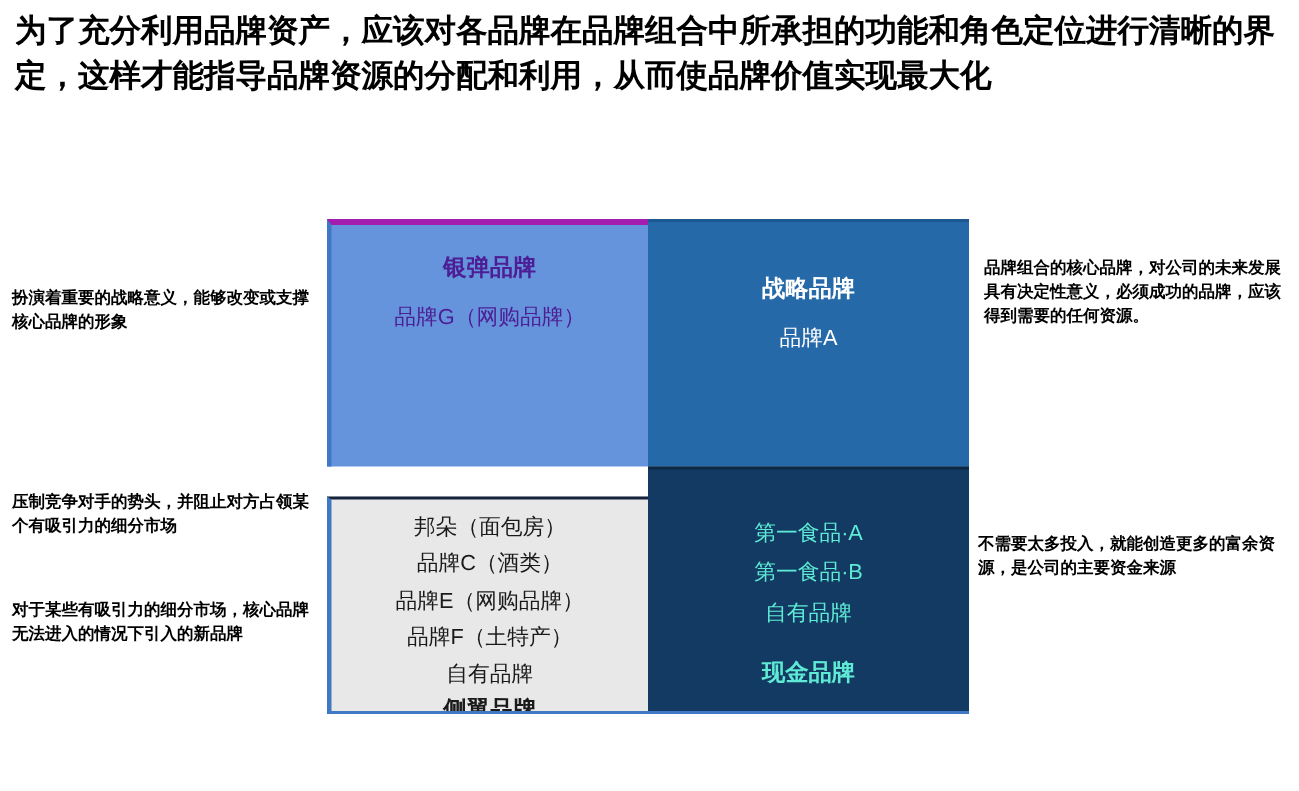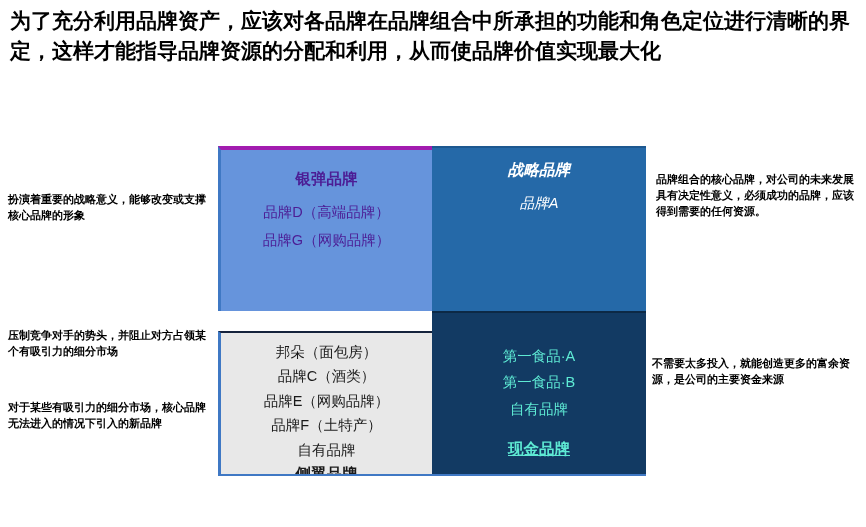--- a/index.html
+++ b/index.html
@@ -72,22 +72,21 @@
     padding-top: 20px;
   }
   #quad-silver-bullet .quad-title { margin-bottom: 12px; }
   #quad-silver-bullet .quad-item { margin-bottom: 6px; }
 
   
   #quad-strategic {
     background: #2569A8;
     color: #ffffff;
     border-top: 2px solid #1d5890;
-    padding-top: 13px;
-    font-style: italic;
+    padding-top: 36px;
   }
   #quad-strategic .quad-title { margin-bottom: 12px; }
 
   
   #quad-flanker {
     background: #E8E8E8;
     color: #1a1a1a;
     border-left: 3px solid #3f78c4;
     border-top: 2px solid #15233c;
     border-bottom: 2px solid #3f78c4;
@@ -100,21 +99,21 @@
 
   
   #quad-cash {
     background: #123A63;
     color: #5eead4;
     border-top: 2px solid #0c2946;
     border-bottom: 2px solid #3f78c4;
     padding-top: 32px;
   }
   #quad-cash .quad-item { margin-bottom: 4px; }
-  #quad-cash .quad-title { margin-top: 16px; text-decoration: underline; }
+  #quad-cash .quad-title { margin-top: 16px; }
 
   
   .note {
     position: absolute;
     font-size: 11px;
     font-weight: bold;
     line-height: 1.45;
     color: #000000;
   }
   #note-silver-bullet { left: 8px;   top: 192px; width: 204px; }
@@ -125,21 +124,20 @@
 </style>
 </head>
 <body>
 
 <div id="title-block">为了充分利用品牌资产，应该对各品牌在品牌组合中所承担的功能和角色定位进行清晰的界定，这样才能指导品牌资源的分配和利用，从而使品牌价值实现最大化</div>
 
 <div id="matrix">
 
   <div class="quad" id="quad-silver-bullet">
     <div class="quad-title">银弹品牌</div>
-    <div class="quad-item">品牌D（高端品牌）</div>
     <div class="quad-item">品牌G（网购品牌）</div>
   </div>
 
   <div class="quad" id="quad-strategic">
     <div class="quad-title">战略品牌</div>
     <div class="quad-item">品牌A</div>
   </div>
 
   <div class="quad" id="quad-flanker">
     <div class="quad-item">邦朵（面包房）</div>

